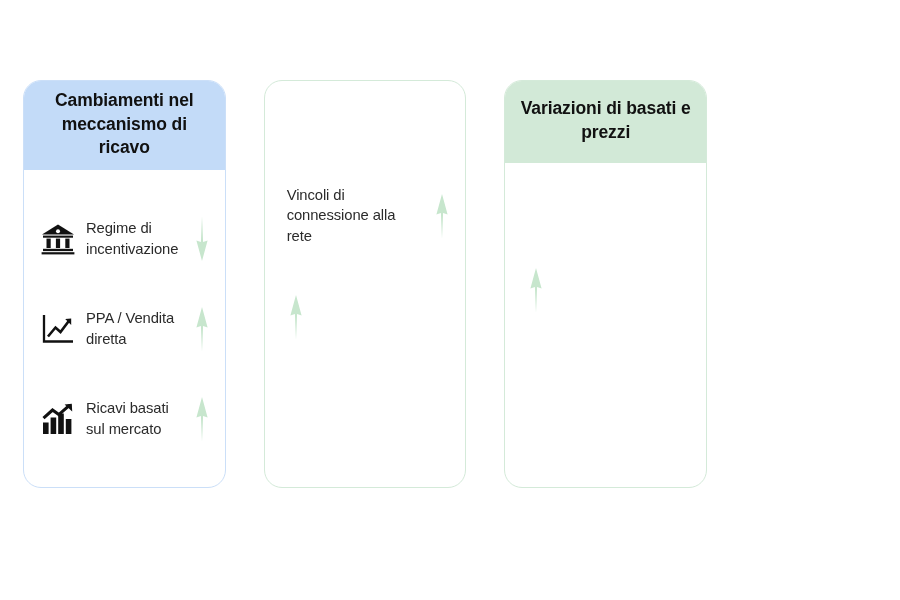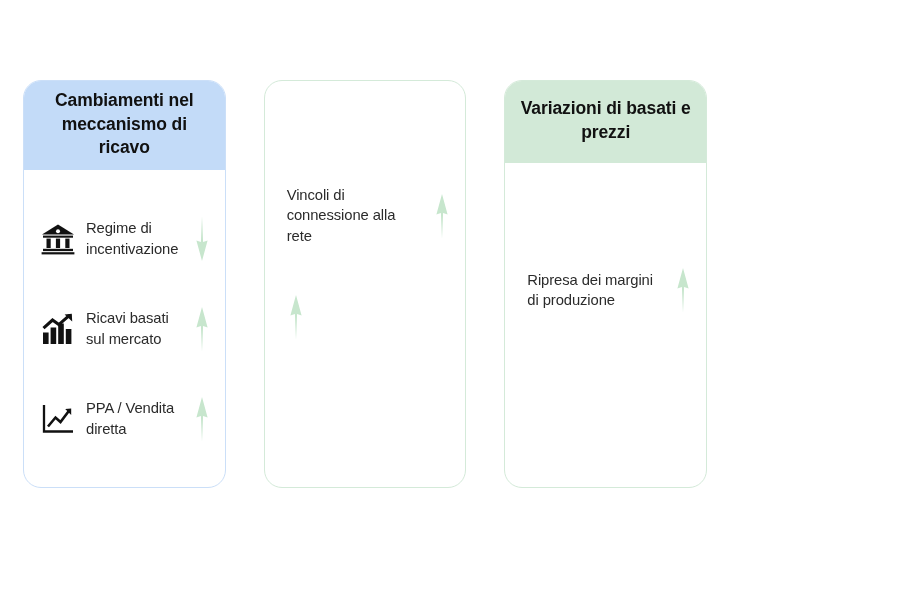--- a/index.html
+++ b/index.html
@@ -140,44 +140,44 @@
               <span class="row-label">Regime di incentivazione</span>
               <span class="row-trend">
                 <svg class="trend-svg" width="14" height="46" viewBox="0 0 14 46" aria-hidden="true">
                   <path d="M7 0 L8.1 26 L12.6 24.5 L7 45 L1.4 24.5 L5.9 26 Z" fill="#c7e6cd"></path>
                 </svg>
               </span>
             </div>
             <div class="row">
               <span class="row-icon">
                 <svg width="34" height="32" viewBox="0 0 34 32" aria-hidden="true">
+                  <path d="M3 2 L3 28.5 L32 28.5" stroke="#111" stroke-width="2.3" fill="none"></path>
+                  <path d="M7 23.5 L14.5 14.5 L19.5 19 L28.2 7.5" stroke="#111" stroke-width="2.6" fill="none" stroke-linejoin="miter"></path>
+                  <polygon points="30.2,5.6 30.2,12.0 24.2,6.0" fill="#111"></polygon>
+                </svg>
+              </span>
+              <span class="row-label">PPA / Vendita diretta</span>
+              <span class="row-trend">
+                <svg class="trend-svg" width="14" height="46" viewBox="0 0 14 46" aria-hidden="true">
+                  <path d="M7 1 L12.6 21.5 L8.1 20 L7 46 L5.9 20 L1.4 21.5 Z" fill="#c7e6cd"></path>
+                </svg>
+              </span>
+            </div>
+            <div class="row">
+              <span class="row-icon">
+                <svg width="34" height="32" viewBox="0 0 34 32" aria-hidden="true">
                   <rect x="2" y="19.5" width="5.6" height="11.5" fill="#111"></rect>
                   <rect x="9.6" y="14.5" width="5.6" height="16.5" fill="#111"></rect>
                   <rect x="17.2" y="10.5" width="5.6" height="20.5" fill="#111"></rect>
                   <rect x="24.8" y="16.0" width="5.6" height="15.0" fill="#111"></rect>
                   <path d="M2.5 15.2 L11.5 7.0 L17.8 11.6 L28.4 2.4" stroke="#111" stroke-width="3.1" fill="none" stroke-linejoin="miter"></path>
                   <polygon points="30.8,0.8 31.2,8.6 23.6,1.6" fill="#111"></polygon>
                 </svg>
               </span>
               <span class="row-label">Ricavi basati sul mercato</span>
-              <span class="row-trend">
-                <svg class="trend-svg" width="14" height="46" viewBox="0 0 14 46" aria-hidden="true">
-                  <path d="M7 1 L12.6 21.5 L8.1 20 L7 46 L5.9 20 L1.4 21.5 Z" fill="#c7e6cd"></path>
-                </svg>
-              </span>
-            </div>
-            <div class="row">
-              <span class="row-icon">
-                <svg width="34" height="32" viewBox="0 0 34 32" aria-hidden="true">
-                  <path d="M3 2 L3 28.5 L32 28.5" stroke="#111" stroke-width="2.3" fill="none"></path>
-                  <path d="M7 23.5 L14.5 14.5 L19.5 19 L28.2 7.5" stroke="#111" stroke-width="2.6" fill="none" stroke-linejoin="miter"></path>
-                  <polygon points="30.2,5.6 30.2,12.0 24.2,6.0" fill="#111"></polygon>
-                </svg>
-              </span>
-              <span class="row-label">PPA / Vendita diretta</span>
               <span class="row-trend">
                 <svg class="trend-svg" width="14" height="46" viewBox="0 0 14 46" aria-hidden="true">
                   <path d="M7 1 L12.6 21.5 L8.1 20 L7 46 L5.9 20 L1.4 21.5 Z" fill="#c7e6cd"></path>
                 </svg>
               </span>
             </div>
           </div>
         </div>
       </div>
       <div class="card green">
@@ -199,21 +199,20 @@
               </span>
             </div>
           </div>
         </div>
       </div>
       <div class="card green">
         <div class="card-header">Variazioni di basati e prezzi</div>
         <div class="card-body">
           <div class="rows-plain">
             <div class="row">
-              <span class="row-label">Ripresa dei margini di produzione</span>
               <span class="row-trend">
                 <svg class="trend-svg" width="14" height="46" viewBox="0 0 14 46" aria-hidden="true">
                   <path d="M7 1 L12.6 21.5 L8.1 20 L7 46 L5.9 20 L1.4 21.5 Z" fill="#c7e6cd"></path>
                 </svg>
               </span>
             </div>
           </div>
         </div>
       </div>
     </div>

